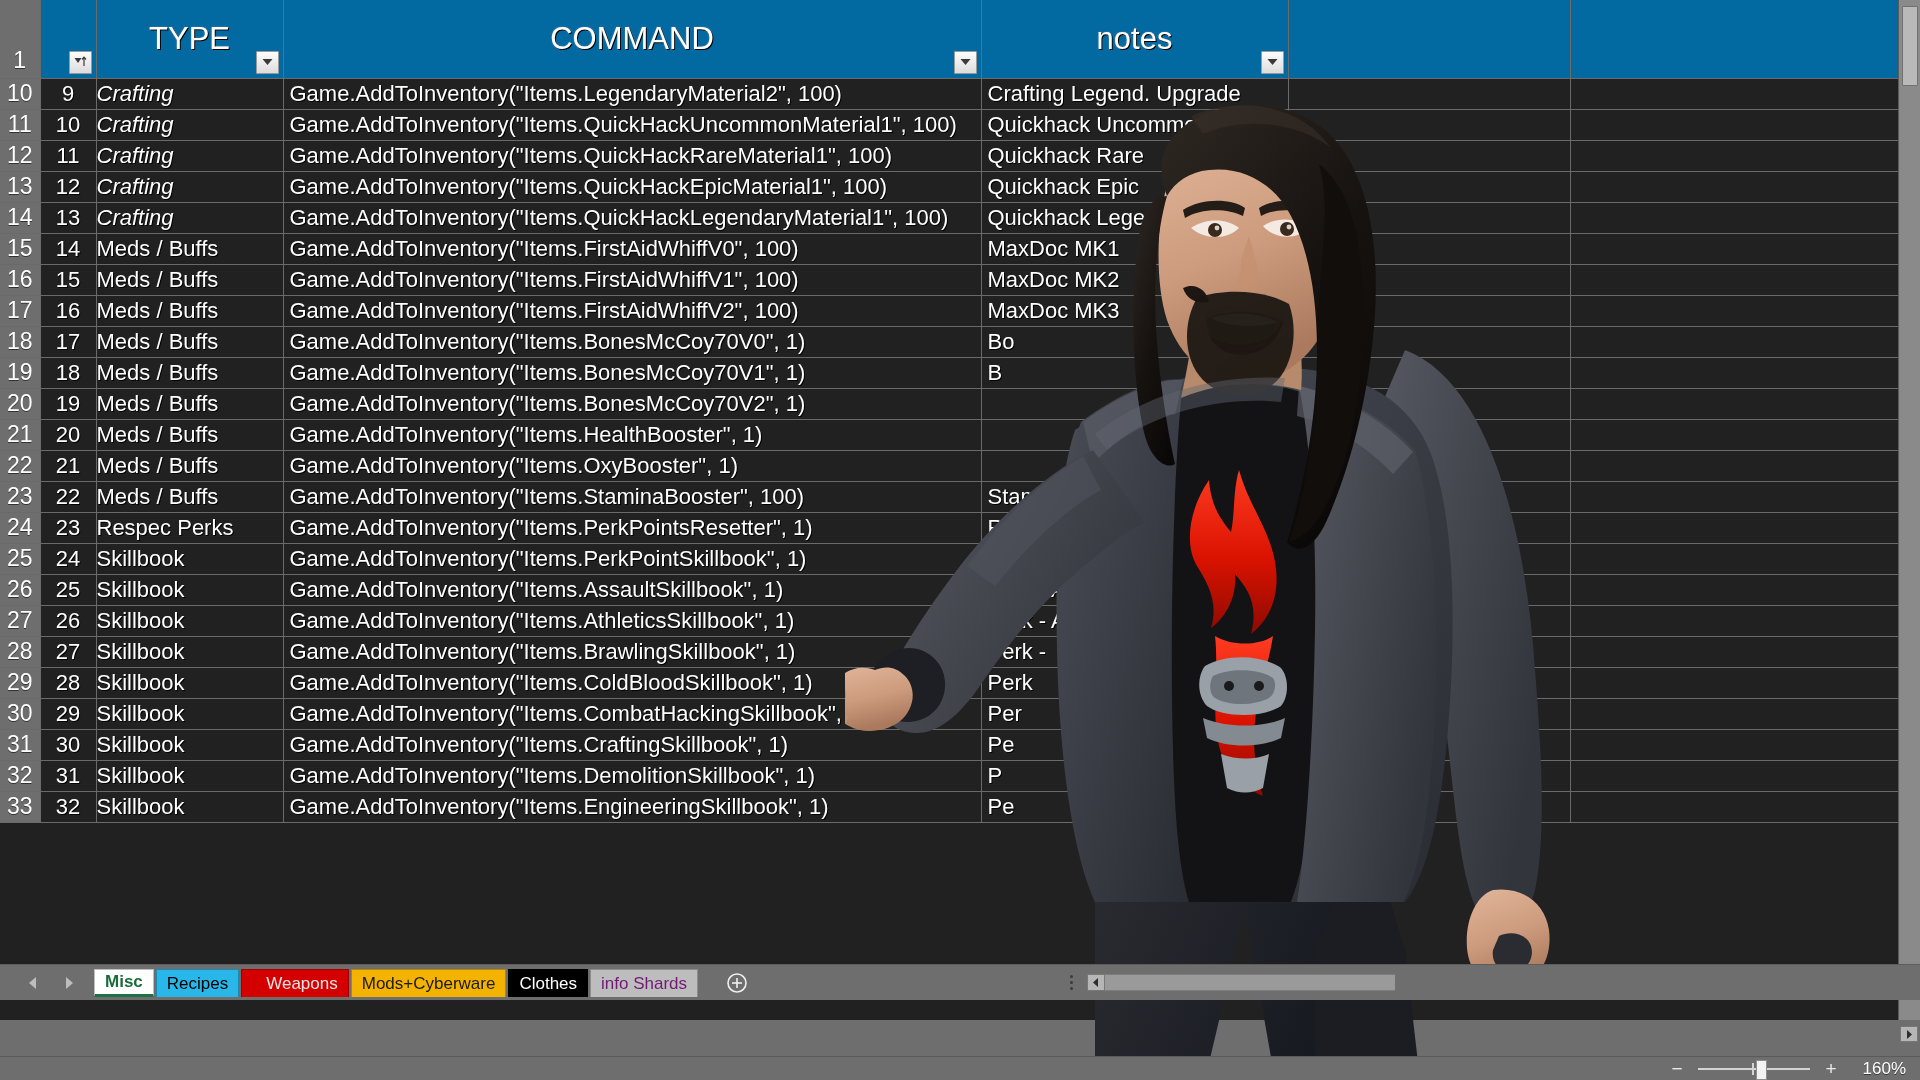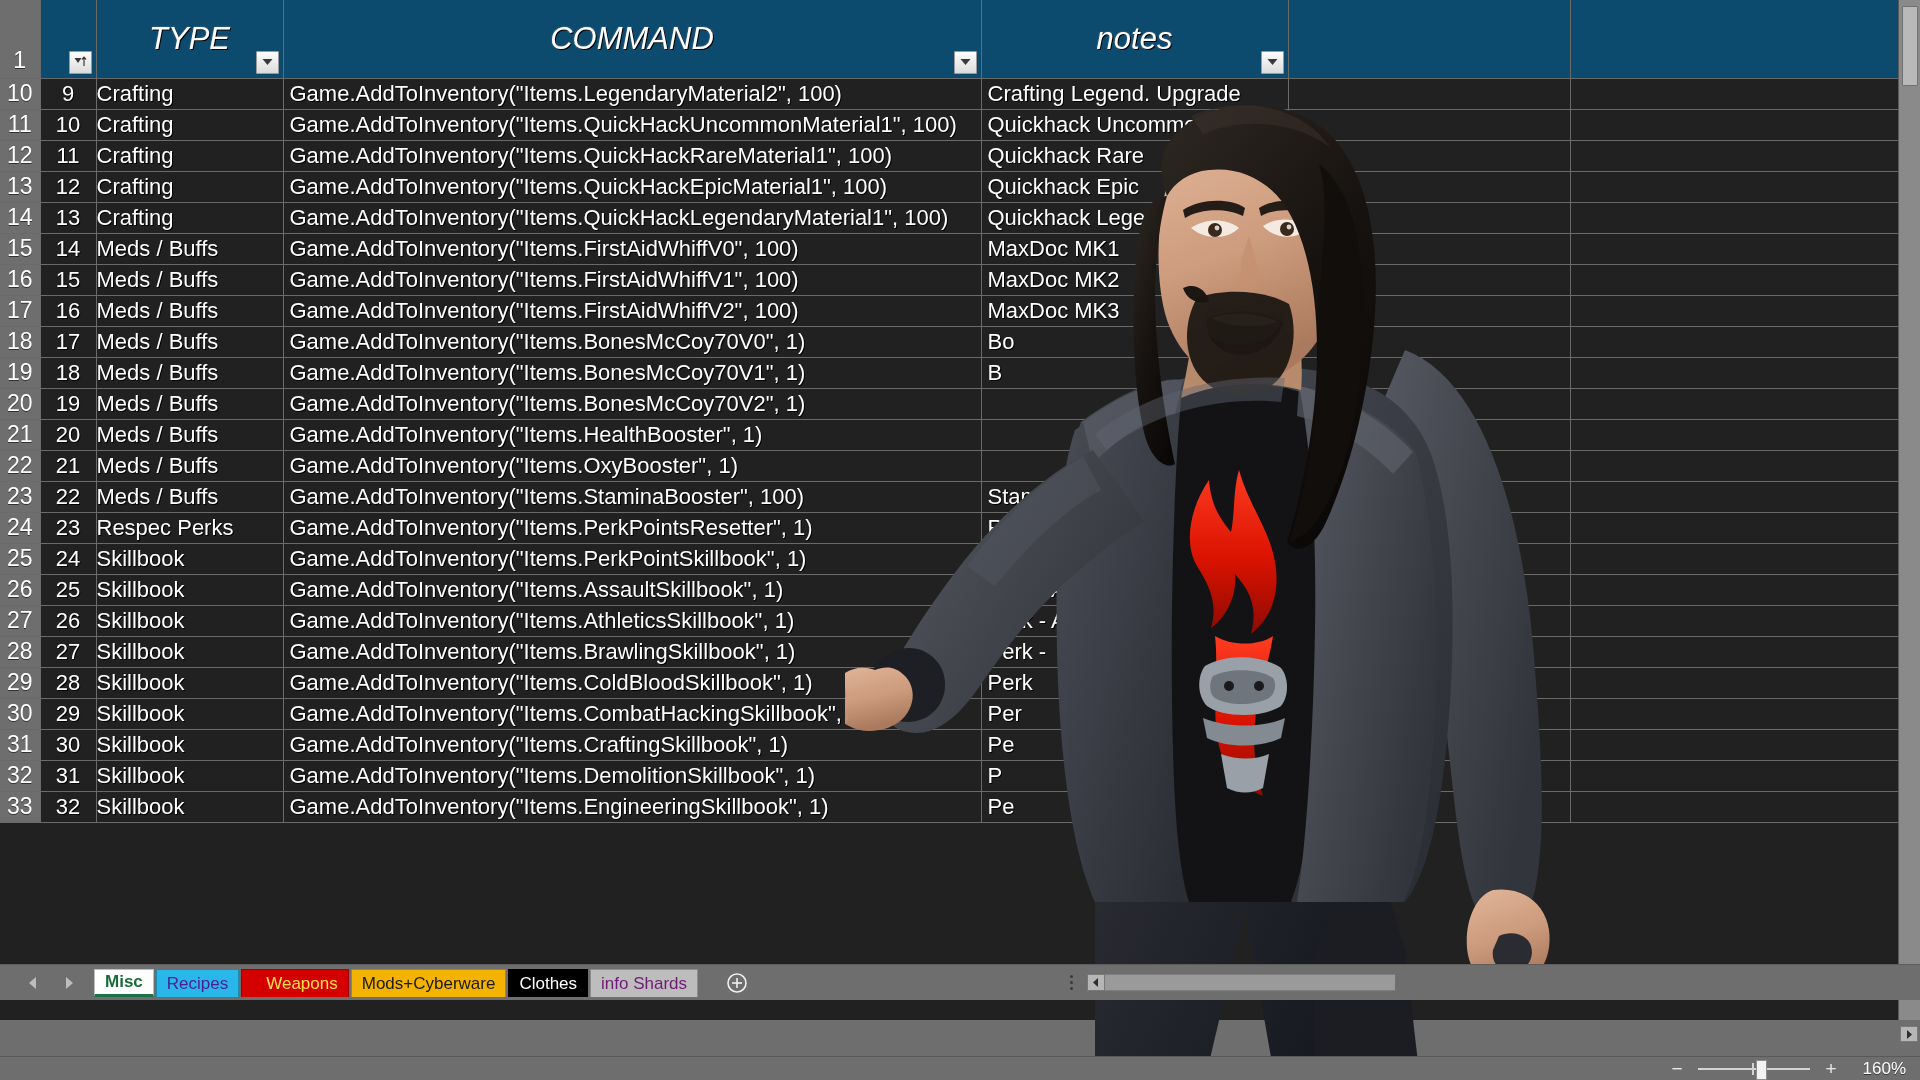--- a/index.html
+++ b/index.html
@@ -57,30 +57,29 @@
     font-size: 23px;
     border-right: 1px solid #4a4a4a;
     border-bottom: 1px solid #4a4a4a;
     text-shadow: 0 1px 0 rgba(0,0,0,.55);
   }
   tr.hdr-row .rowhdr {
     vertical-align: bottom;
     padding-bottom: 4px;
   }
   .hdr-cell {
-    background: #0c4a6e;
+    background: #0369a1;
     color: #ffffff;
     position: relative;
     text-align: center;
     font-size: 31px;
     font-weight: bold;
     text-shadow: 1px 1px 0 #000, 0 0 2px rgba(120,140,180,.8);
     vertical-align: top;
     padding-top: 14px;
-    font-style: italic;
   }
   .filter-btn {
     position: absolute;
     right: 4px; bottom: 4px;
     width: 23px; height: 23px;
     background: linear-gradient(#fdfdfd, #dcdcdc);
     border: 1px solid #9a9a9a;
     border-radius: 1px;
     display: flex;
     align-items: center;
@@ -99,21 +98,21 @@
     text-shadow: 1px 1px 0 #000;
   }
   td.cell.idx {
     text-align: center;
     padding-left: 0;
   }
   td.cell.cmd { padding-left: 6px; }
   td.cell.notes { padding-left: 6px; }
   td.cell.empty { }
 
-  .t-crafting { color: #29a8e0; }
+  .t-crafting { color: #29a8e0; font-style: italic; }
   .t-meds     { color: #90cf3c; }
   .t-respec   { color: #ffffff; }
   .t-skill    { color: #f0a500; }
 
   
   .keanu {
     position: absolute;
     left: 845px; top: 50px;
     width: 740px; height: 1030px;
     pointer-events: none;
@@ -680,22 +679,22 @@
           </svg>
       </span>
       <span class="arw">
         <svg width="14" height="16" viewBox="0 0 14 16">
             <polygon points="4,2 4,14 11,8" fill="#bdbdbd"></polygon>
           </svg>
       </span>
     </div>
     <div class="tabs" id="tabs-container">
         <div class="tab active">Misc</div>
-        <div class="tab" style="background: rgb(41, 182, 232); color: #4c1d95;">Recipes</div>
-        <div class="tab" style="background: rgb(212, 0, 0); color: #fde047; padding-left: 24px;">Weapons</div>
+        <div class="tab" style="background: rgb(41, 182, 232); color: #000000;">Recipes</div>
+        <div class="tab" style="background: rgb(212, 0, 0); color: #e5e5e5; padding-left: 24px;">Weapons</div>
         <div class="tab" style="background: rgb(245, 179, 1); color: rgb(26, 26, 26);">Mods+Cyberware</div>
         <div class="tab" style="background: #000000; color: rgb(255, 255, 255);">Clothes</div>
         <div class="tab" style="background: rgb(189, 189, 189); color: #701a75;">info Shards</div>
       </div>
     <div class="addsheet">
       <svg width="22" height="22" viewBox="0 0 22 22">
         <circle cx="11" cy="11" r="9" fill="none" stroke="#f0f0f0" stroke-width="1.6"></circle>
         <line x1="11" y1="6" x2="11" y2="16" stroke="#f0f0f0" stroke-width="1.6"></line>
         <line x1="6" y1="11" x2="16" y2="11" stroke="#f0f0f0" stroke-width="1.6"></line>
       </svg>

